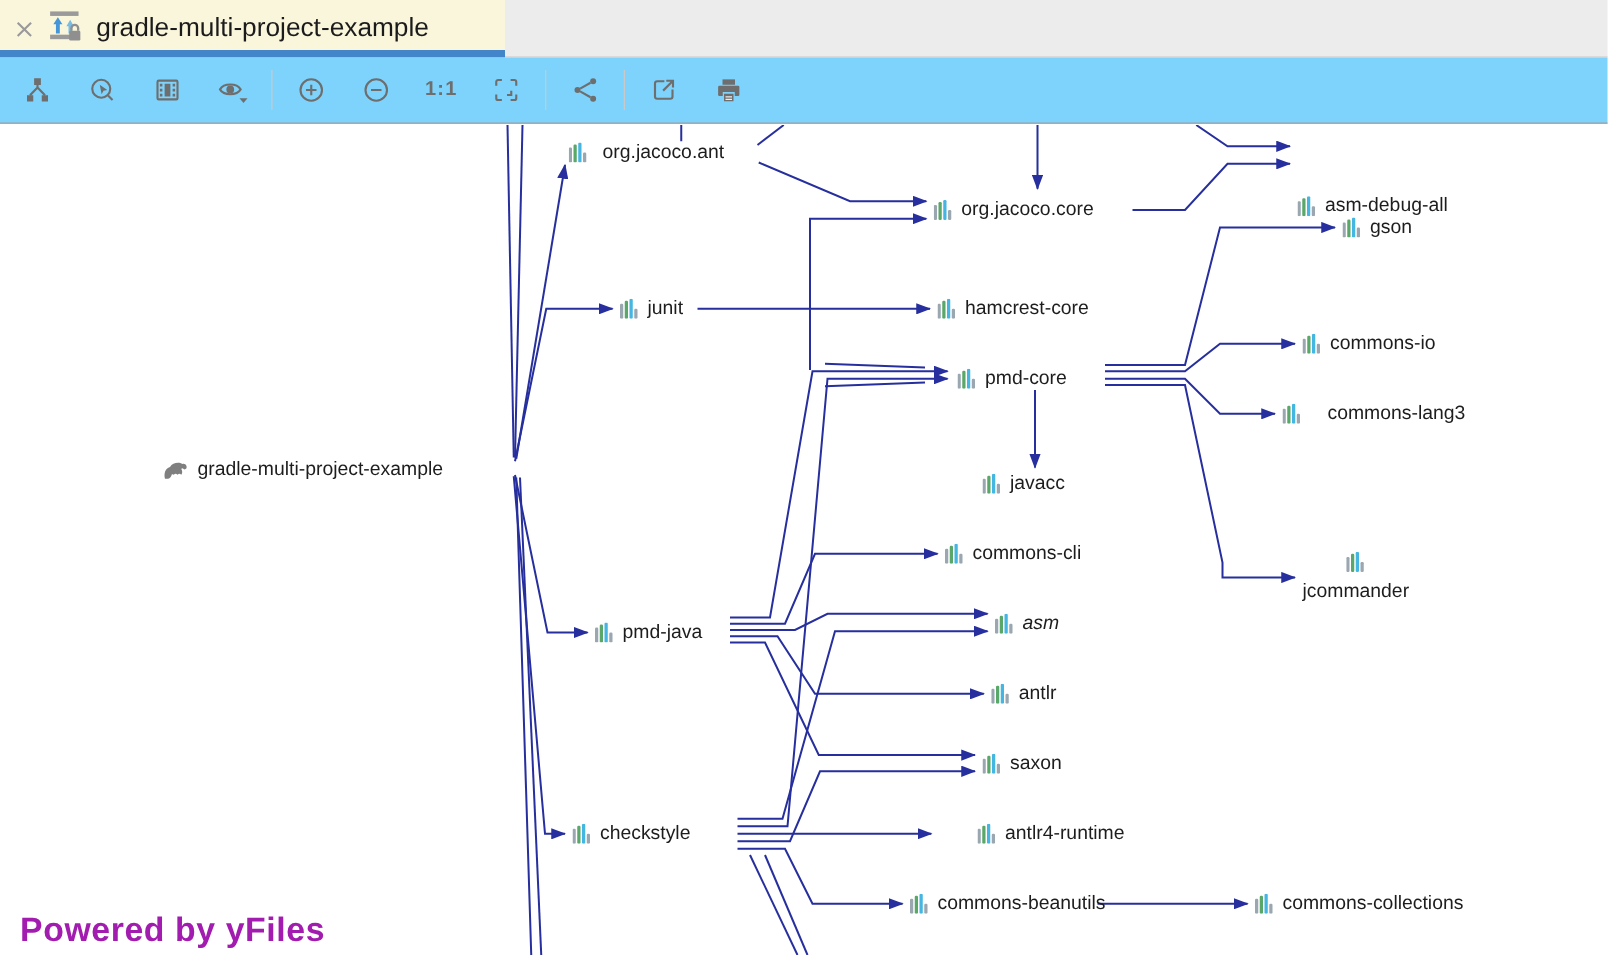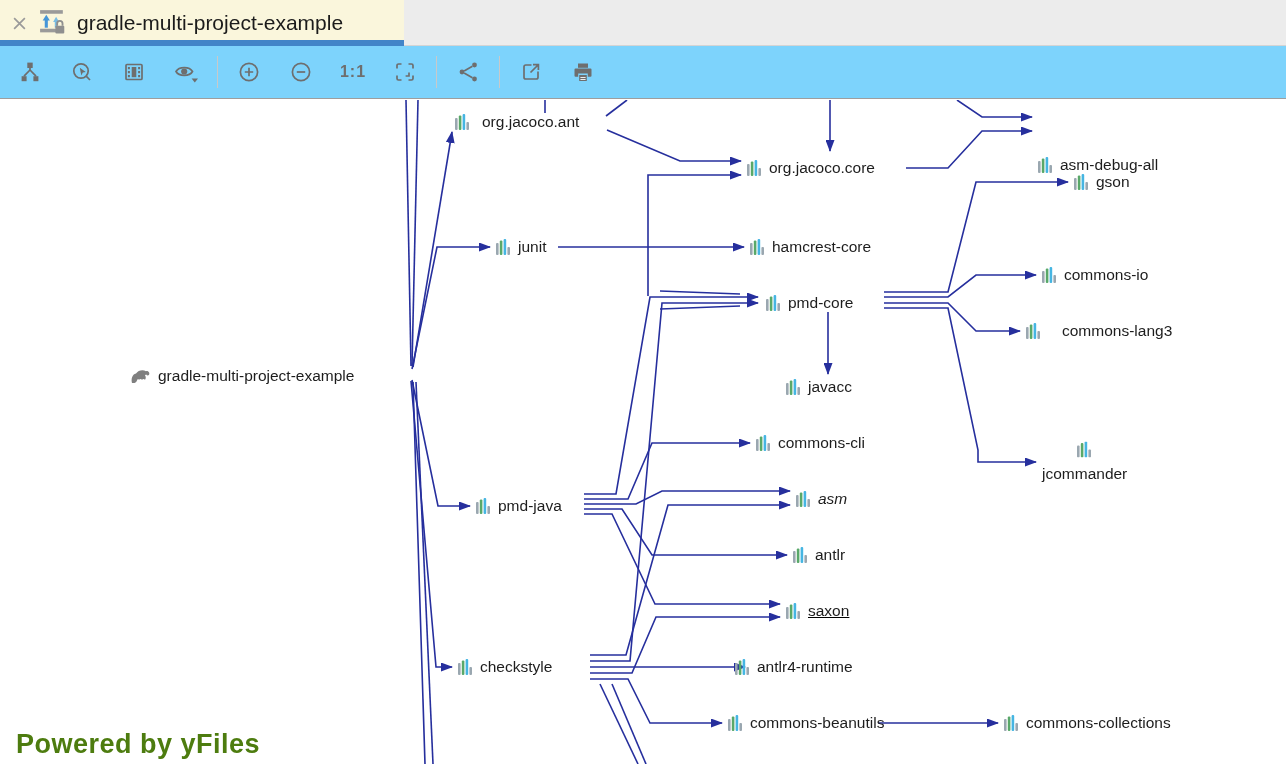--- a/index.html
+++ b/index.html
@@ -21,21 +21,21 @@
   .sep{width:1px;height:32px;background:#c9c9c9;margin:0 5px;}
   .one-one{font-size:16px;font-weight:bold;color:#6e6e6e;letter-spacing:1px;}
   
   .canvas{position:absolute;top:100px;left:0;width:1286px;height:664px;background:#ffffff;overflow:hidden;}
   .graph{position:absolute;top:-100px;left:0;width:1286px;height:764px;}
   svg.edges{position:absolute;left:0;top:0;pointer-events:none;}
   .node{position:absolute;display:flex;align-items:center;gap:7px;transform:translateY(-50%);
     white-space:nowrap;cursor:default;}
   .nlabel{font-size:15.5px;color:#1d1d1d;}
   .watermark{position:absolute;left:16px;bottom:4px;font-size:27px;font-weight:bold;
-    color:#4d7c0f;letter-spacing:.5px;}
+    color:#a21caf;letter-spacing:.5px;}
 </style>
 </head>
 <body>
 
 <div class="tabstrip">
   <div class="tab">
     <span class="close-btn">
       <svg width="15" height="15" viewBox="0 0 14 14">
           <path d="M2 2 L12 12 M12 2 L2 12" stroke="#9a9a9a" stroke-width="1.6" fill="none"></path>
         </svg>
@@ -321,39 +321,39 @@
         </div>
         <div class="node" style="left: 793px; top: 555px;">
           <svg width="15" height="16" viewBox="0 0 15 16">
             <rect x="0" y="4" width="2.6" height="12" rx="1" fill="#9aa7b0"></rect>
             <rect x="3.8" y="1.5" width="2.6" height="14.5" rx="1" fill="#59a869"></rect>
             <rect x="7.6" y="0" width="2.6" height="16" rx="1" fill="#45b5e2"></rect>
             <rect x="11.4" y="8" width="2.6" height="8" rx="1" fill="#9aa7b0"></rect>
           </svg>
           <span class="nlabel">antlr</span>
         </div>
-        <div class="node" style="left: 786px; top: 611px; text-decoration: underline;">
+        <div class="node" style="left: 786px; top: 611px;">
           <svg width="15" height="16" viewBox="0 0 15 16">
             <rect x="0" y="4" width="2.6" height="12" rx="1" fill="#9aa7b0"></rect>
             <rect x="3.8" y="1.5" width="2.6" height="14.5" rx="1" fill="#59a869"></rect>
             <rect x="7.6" y="0" width="2.6" height="16" rx="1" fill="#45b5e2"></rect>
             <rect x="11.4" y="8" width="2.6" height="8" rx="1" fill="#9aa7b0"></rect>
           </svg>
           <span class="nlabel">saxon</span>
         </div>
         <div class="node" style="left: 458px; top: 667px;">
           <svg width="15" height="16" viewBox="0 0 15 16">
             <rect x="0" y="4" width="2.6" height="12" rx="1" fill="#9aa7b0"></rect>
             <rect x="3.8" y="1.5" width="2.6" height="14.5" rx="1" fill="#59a869"></rect>
             <rect x="7.6" y="0" width="2.6" height="16" rx="1" fill="#45b5e2"></rect>
             <rect x="11.4" y="8" width="2.6" height="8" rx="1" fill="#9aa7b0"></rect>
           </svg>
           <span class="nlabel">checkstyle</span>
         </div>
-        <div class="node" style="left: 735px; top: 667px; text-align: right;">
+        <div class="node" style="left: 782px; top: 667px; text-align: right;">
           <svg width="15" height="16" viewBox="0 0 15 16">
             <rect x="0" y="4" width="2.6" height="12" rx="1" fill="#9aa7b0"></rect>
             <rect x="3.8" y="1.5" width="2.6" height="14.5" rx="1" fill="#59a869"></rect>
             <rect x="7.6" y="0" width="2.6" height="16" rx="1" fill="#45b5e2"></rect>
             <rect x="11.4" y="8" width="2.6" height="8" rx="1" fill="#9aa7b0"></rect>
           </svg>
           <span class="nlabel">antlr4-runtime</span>
         </div>
         <div class="node" style="left: 728px; top: 723px;">
           <svg width="15" height="16" viewBox="0 0 15 16">

